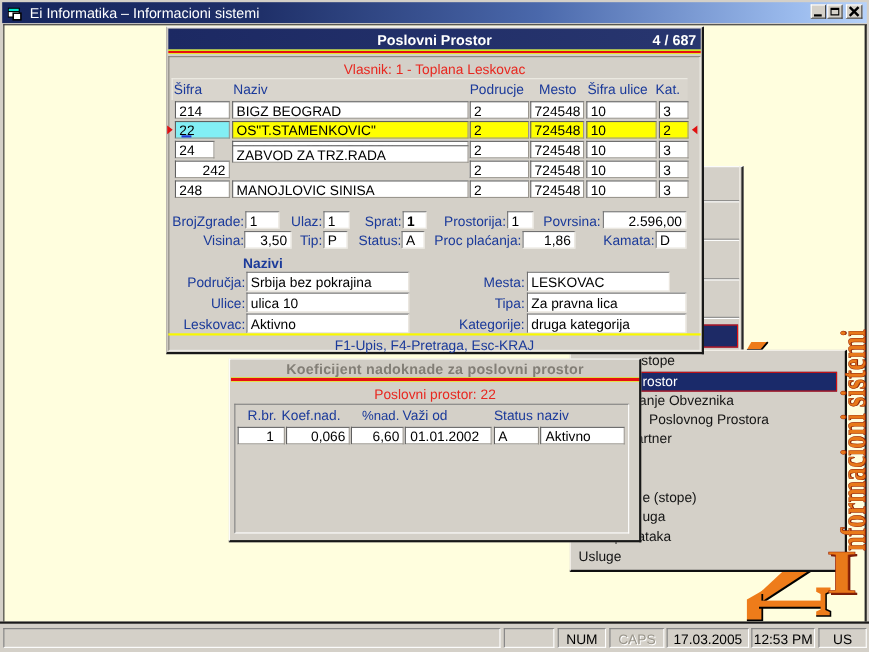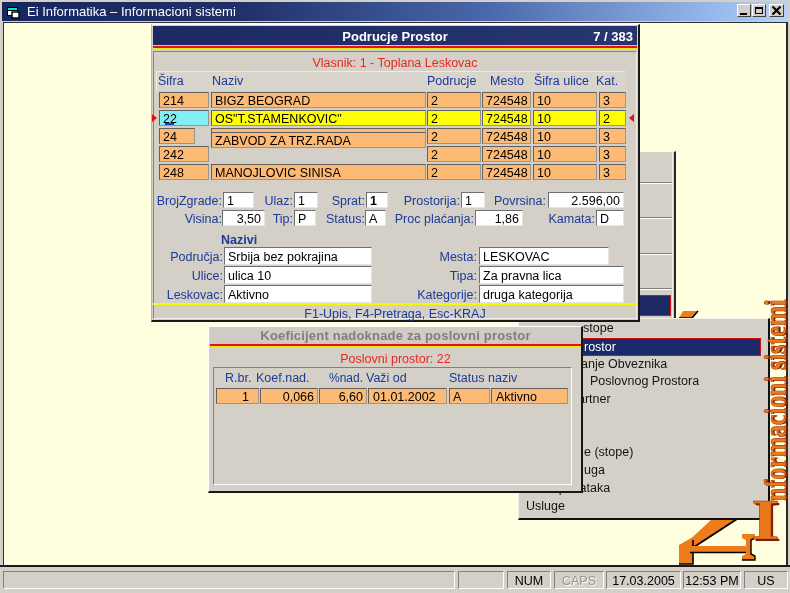--- a/index.html
+++ b/index.html
@@ -2,21 +2,21 @@
 <html><head>
 <meta charset="utf-8">
 <style>
 * { margin:0; padding:0; box-sizing:border-box; }
 html,body { width:790px; height:593px; }
 body { position:relative; overflow:hidden; background:#D4D0C8; font-family:"Liberation Sans", sans-serif; font-size:12.5px; }
 .abs { position:absolute; }
 .lbl { position:absolute; color:#1b3a9a; white-space:nowrap; }
 .fld { position:absolute; background:#fff; border-top:1px solid #707070; border-left:1px solid #707070; border-right:1px solid #e8e4dc; border-bottom:1px solid #e8e4dc; color:#000; padding:1px 3px 0 3px; height:16px; white-space:nowrap; overflow:hidden; }
 .fr { text-align:right; }
-.cell { position:absolute; background:#fdba74; border:1px solid #606060; border-right-color:#9a968e; border-bottom-color:#9a968e; color:#000; padding:1px 3px 0 3px; height:16px; white-space:nowrap; overflow:hidden; }
+.cell { position:absolute; background:#ffffff; border:1px solid #606060; border-right-color:#9a968e; border-bottom-color:#9a968e; color:#000; padding:1px 3px 0 3px; height:16px; white-space:nowrap; overflow:hidden; }
 .hdr { position:absolute; color:#1b3a9a; white-space:nowrap; }
 .red { color:#e82820; }
 .mi { position:absolute; color:#141414; white-space:nowrap; }
 .panel { position:absolute; top:571px; height:18px; border-top:1px solid #808080; border-left:1px solid #808080; border-right:1px solid #fff; border-bottom:1px solid #fff; text-align:center; color:#000; padding-top:2px; }
 </style>
 </head>
 <body>
 
 <div class="abs" style="left:2px;top:2px;width:786px;height:19px;background:linear-gradient(90deg,#16265e 0%,#1f3069 30%,#4a68ab 62%,#9cbcee 92%,#b6d2fa 100%);"></div>
 <div class="abs" style="left:7px;top:5px;width:13px;height:13px;">
@@ -99,22 +99,22 @@
 <div class="hdr" style="left:488px;top:371px;">naziv</div>
 <div class="cell fr" style="left:216px;top:388px;width:43px;padding-right:9px;">1</div>
 <div class="cell fr" style="left:260px;top:388px;width:58px;">0,066</div>
 <div class="cell fr" style="left:319px;top:388px;width:48px;">6,60</div>
 <div class="cell" style="left:368px;top:388px;width:79px;padding-left:4px;">01.01.2002</div>
 <div class="cell" style="left:449px;top:388px;width:41px;">A</div>
 <div class="cell" style="left:491px;top:388px;width:77px;padding-left:4px;">Aktivno</div>
 
 <div class="abs" style="left:151px;top:24px;width:489px;height:298px;background:#D4D0C8;border-top:1px solid #fff;border-left:1px solid #b8b4ac;border-right:2px solid #181818;border-bottom:2px solid #181818;"></div>
 <div class="abs" style="left:153px;top:26px;width:484px;height:19px;background:linear-gradient(90deg,#1c2963,#28366f);"></div>
-<div class="abs" style="left:153px;top:29px;width:484px;text-align:center;color:#fff;font-weight:bold;font-size:13px;">Podrucje Prostor</div>
-<div class="abs" style="left:153px;top:29px;width:480px;text-align:right;color:#fff;font-weight:bold;font-size:13px;">7 / 383</div>
+<div class="abs" style="left:153px;top:29px;width:484px;text-align:center;color:#fff;font-weight:bold;font-size:13px;">Poslovni Prostor</div>
+<div class="abs" style="left:153px;top:29px;width:480px;text-align:right;color:#fff;font-weight:bold;font-size:13px;">4 / 687</div>
 <div class="abs" style="left:153px;top:45px;width:484px;height:4px;background:linear-gradient(#c8e818 0%,#c8e818 25%,#e81010 25%,#e81010 75%,#e8e818 75%);"></div>
 <div class="abs" style="left:153px;top:51px;width:484px;height:268px;border-top:1px solid #88847c;border-left:1px solid #88847c;border-right:1px solid #f0ede8;border-bottom:1px solid #f0ede8;"></div>
 <div class="abs" style="left:156px;top:71px;width:469px;height:20px;background:#D9D5CD;border-top:1px solid #eeebe4;border-left:1px solid #eeebe4;"></div>
 <div class="abs red" style="left:153px;top:56px;width:484px;text-align:center;">Vlasnik: 1 - Toplana Leskovac</div>
 
 <div class="hdr" style="left:158px;top:74px;">Šifra</div>
 <div class="hdr" style="left:212px;top:74px;">Naziv</div>
 <div class="hdr" style="left:427px;top:74px;">Podrucje</div>
 <div class="hdr" style="left:490px;top:74px;">Mesto</div>
 <div class="hdr" style="left:534px;top:74px;">Šifra ulice</div>
@@ -133,21 +133,21 @@
 <div class="cell" style="left:599px;top:110px;width:27px;background:#ffff00;">2</div>
 <div class="abs" style="left:165px;top:123px;width:9px;height:2px;background:#2038d8;"></div>
 <div class="abs" style="left:152px;top:114px;width:0;height:0;border-top:4px solid transparent;border-bottom:4px solid transparent;border-left:5px solid #e01010;"></div>
 <div class="abs" style="left:629px;top:114px;width:0;height:0;border-top:4px solid transparent;border-bottom:4px solid transparent;border-right:5px solid #e01010;"></div>
 <div class="cell" style="left:159px;top:128px;width:36px;">24</div>
 <div class="cell" style="left:211px;top:128px;width:215px;">MILOSAVLJEVIC DOBRIL</div>
 <div class="cell" style="left:427px;top:128px;width:54px;">2</div>
 <div class="cell" style="left:482px;top:128px;width:49px;">724548</div>
 <div class="cell" style="left:533px;top:128px;width:64px;">10</div>
 <div class="cell" style="left:599px;top:128px;width:27px;">3</div>
-<div class="cell" style="left:159px;top:146px;width:50px;">242</div>
+<div class="cell" style="left:159px;top:146px;width:50px;text-align:right;">242</div>
 <div class="cell" style="left:211px;top:132px;width:215px;">ZABVOD ZA TRZ.RADA</div>
 <div class="cell" style="left:427px;top:146px;width:54px;">2</div>
 <div class="cell" style="left:482px;top:146px;width:49px;">724548</div>
 <div class="cell" style="left:533px;top:146px;width:64px;">10</div>
 <div class="cell" style="left:599px;top:146px;width:27px;">3</div>
 <div class="cell" style="left:159px;top:164px;width:50px;">248</div>
 <div class="cell" style="left:211px;top:164px;width:215px;">MANOJLOVIC SINISA</div>
 <div class="cell" style="left:427px;top:164px;width:54px;">2</div>
 <div class="cell" style="left:482px;top:164px;width:49px;">724548</div>
 <div class="cell" style="left:533px;top:164px;width:64px;">10</div>

